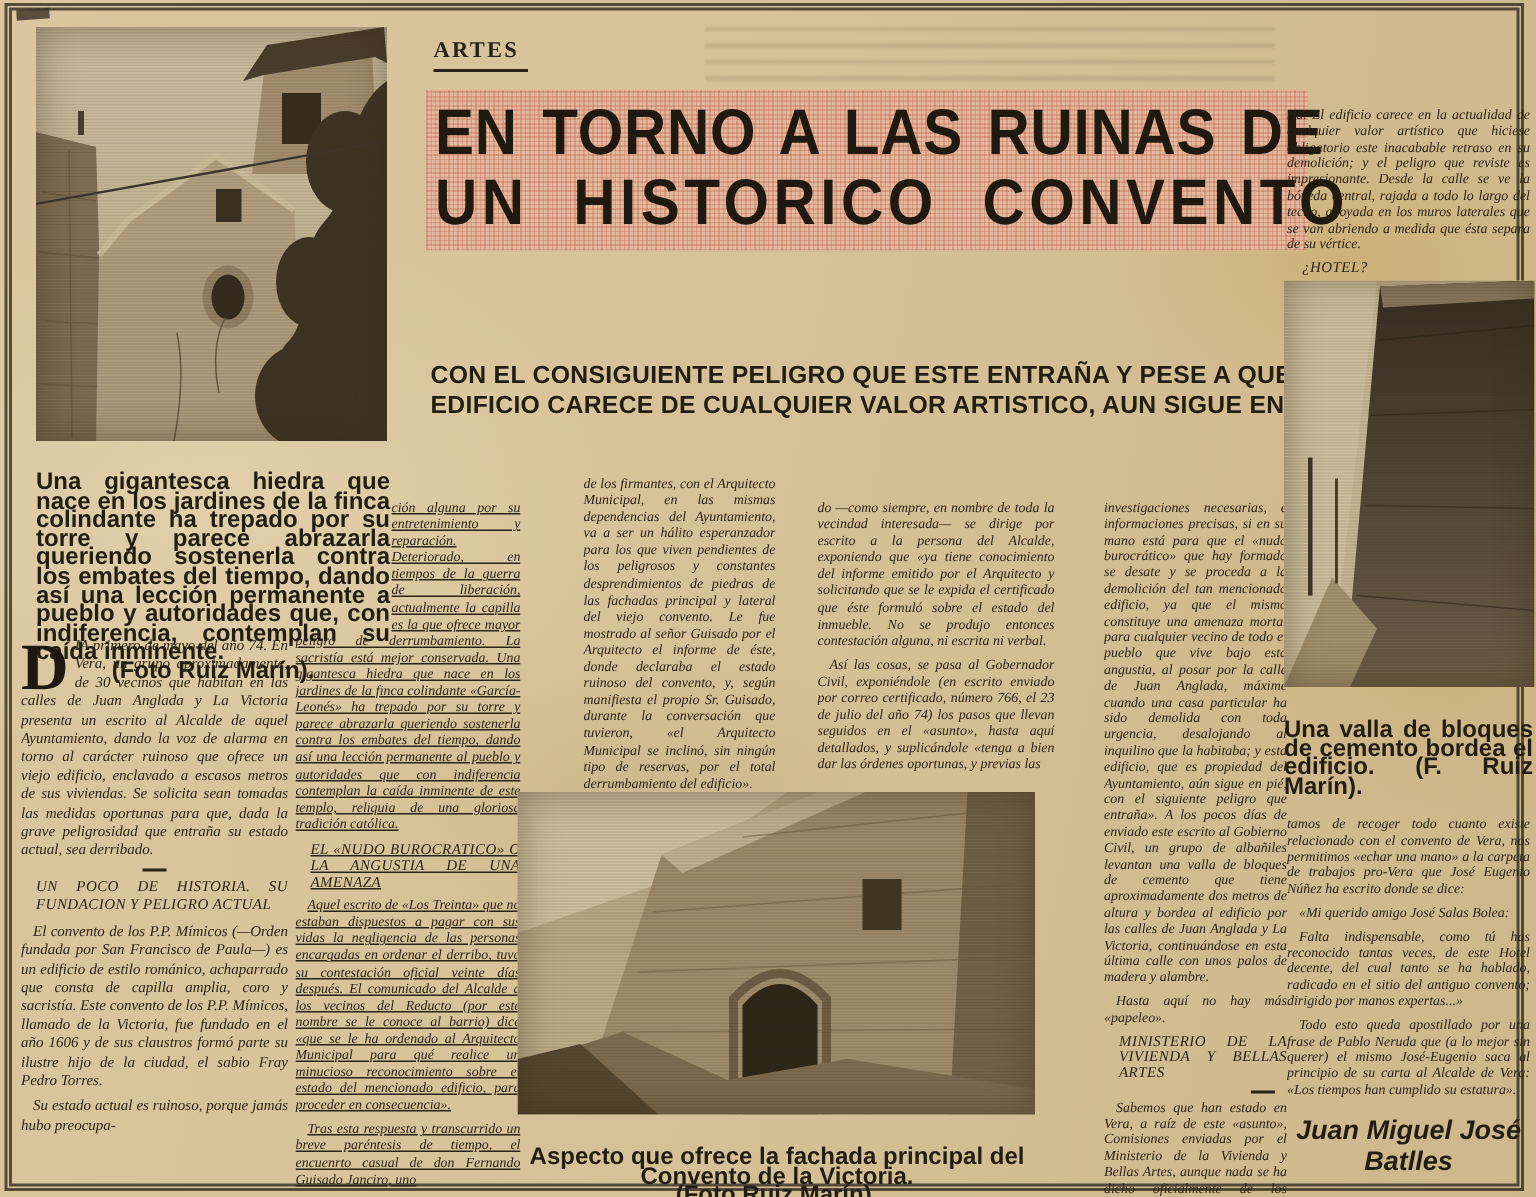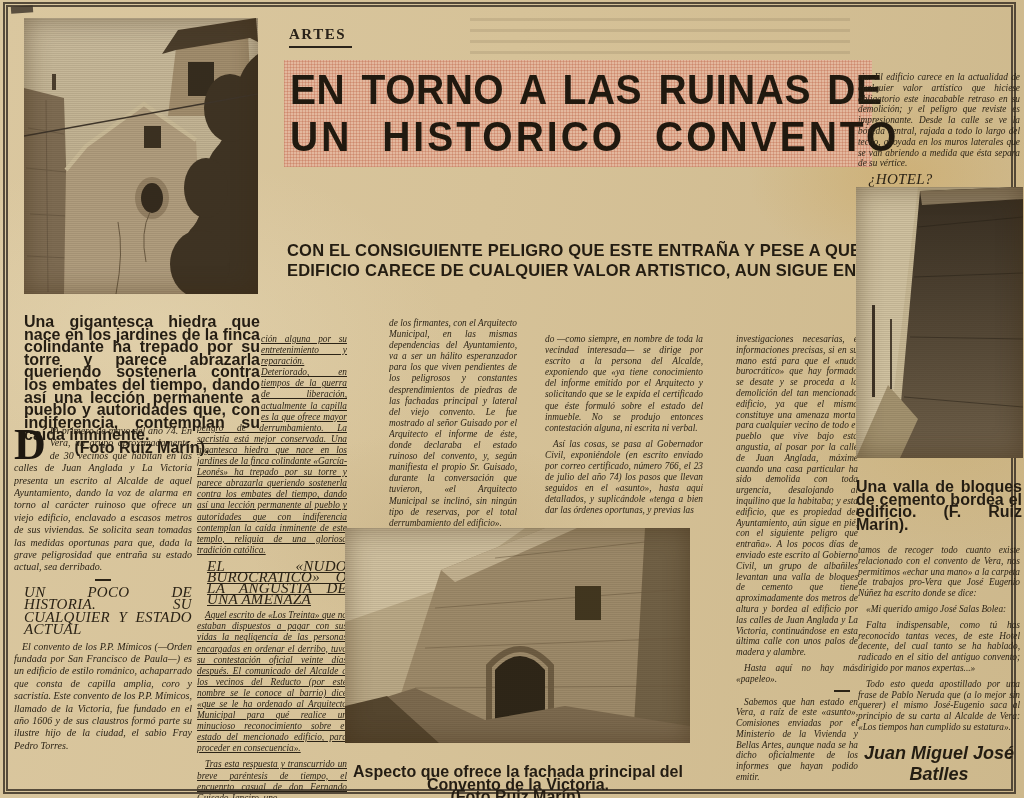--- a/index.html
+++ b/index.html
@@ -51,21 +51,21 @@
     font-size:16px;line-height:12.6px;color:#241d13;text-align:justify;margin-top:17px;}
   .cap-credit{display:block;text-align:center;}
   #caption-left{left:24px;top:299px;width:236px;}
   #caption-center{left:352px;top:749px;width:332px;text-align:center;}
   #caption-right{left:856px;top:464px;width:166px;}
   
   .col{position:absolute;font-style:italic;font-size:9.3px;line-height:11.1px;
     text-align:justify;overflow:hidden;color:#2b2316;margin-top:42px;}
   .col p{margin:0 0 5px 0;text-indent:8px;}
   .col p.cont{text-indent:0;}
-  .colhead{margin:4px 0 5px 10px;font-size:15px;font-weight:400;font-style:italic;letter-spacing:.3px;}
+  .colhead{margin:4px 0 5px 10px;font-size:10px;font-weight:400;font-style:italic;letter-spacing:.3px;}
   .dash{width:16px;height:2px;background:#2b2316;margin:5px auto;}
   .dash.right{margin:2px 8px 5px auto;}
   .dropcap{float:left;font-size:44px;line-height:35px;font-weight:700;font-style:normal;
     margin:2px 4px 0 0;color:#1e1810;}
   .spacer{float:left;width:64px;height:88px;}
   #col1{left:14px;top:383px;width:178px;height:396px;font-size:10px;line-height:12.4px;}
   #col2{left:197px;top:292px;width:150px;height:488px;text-decoration:underline;}
   #col3{left:389px;top:276px;width:128px;height:232px;}
   #col4{left:545px;top:292px;width:158px;height:242px;}
   #col5{left:736px;top:292px;width:122px;height:488px;line-height:10.8px;}
@@ -130,22 +130,23 @@
   <div class="caption" id="caption-left">
     <span class="cap-text">Una gigantesca hiedra que nace en los jardines de la finca colindante ha trepado por su torre y parece abrazarla queriendo sostenerla contra los embates del tiempo, dando así una lección permanente a pueblo y autoridades que, con indiferencia, contemplan su caída inminente.</span>
     <span class="cap-credit">(Foto Ruiz Marín).</span>
   </div>
 
   <div class="col" id="col1">
     <p class="cont">
       <span class="dropcap">D</span><span>IA primero de mayo del año 74. En Vera, un grupo aproximadamente, de 30 vecinos que habitan en las calles de Juan Anglada y La Victoria presenta un escrito al Alcalde de aquel Ayuntamiento, dando la voz de alarma en torno al carácter ruinoso que ofrece un viejo edificio, enclavado a escasos metros de sus viviendas. Se solicita sean tomadas las medidas oportunas para que, dada la grave peligrosidad que entraña su estado actual, sea derribado.</span>
     </p>
     <div class="dash"></div>
-    <h3 class="colhead">UN POCO DE HISTORIA. SU CUALQUIER Y ESTADO ACTUAL</h3>
+    <h3 class="colhead">UN POCO DE HISTORIA. SU FUNDACION Y PELIGRO ACTUAL</h3>
     <p>El convento de los P.P. Mímicos (—Orden fundada por San Francisco de Paula—) es un edificio de estilo románico, achaparrado que consta de capilla amplia, coro y sacristía. Este convento de los P.P. Mímicos, llamado de la Victoria, fue fundado en el año 1606 y de sus claustros formó parte su ilustre hijo de la ciudad, el sabio Fray Pedro Torres.</p>
+    <p>Su estado actual es ruinoso, porque jamás hubo preocupa-</p>
   </div>
 
   <div class="col" id="col2">
     <div class="spacer"></div>
     <p class="cont">ción alguna por su entretenimiento y reparación. Deteriorado, en tiempos de la guerra de liberación, actualmente la capilla es la que ofrece mayor peligro de derrumbamiento. La sacristía está mejor conservada. Una gigantesca hiedra que nace en los jardines de la finca colindante «García-Leonés» ha trepado por su torre y parece abrazarla queriendo sostenerla contra los embates del tiempo, dando así una lección permanente al pueblo y autoridades que con indiferencia contemplan la caída inminente de este templo, reliquia de una gloriosa tradición católica.</p>
     <h3 class="colhead">EL «NUDO BUROCRATICO» O LA ANGUSTIA DE UNA AMENAZA</h3>
     <p>Aquel escrito de «Los Treinta» que no estaban dispuestos a pagar con sus vidas la negligencia de las personas encargadas en ordenar el derribo, tuvo su contestación oficial veinte días después. El comunicado del Alcalde a los vecinos del Reducto (por este nombre se le conoce al barrio) dice «que se le ha ordenado al Arquitecto Municipal para qué realice un minucioso reconocimiento sobre el estado del mencionado edificio, para proceder en consecuencia».</p>
     <p>Tras esta respuesta y transcurrido un breve paréntesis de tiempo, el encuenrto casual de don Fernando Guisado Janciro, uno</p>
   </div>
 
@@ -155,20 +156,21 @@
   </div>
 
   <div class="col" id="col4">
     <p class="cont">do —como siempre, en nombre de toda la vecindad interesada— se dirige por escrito a la persona del Alcalde, exponiendo que «ya tiene conocimiento del informe emitido por el Arquitecto y solicitando que se le expida el certificado que éste formuló sobre el estado del inmueble. No se produjo entonces contestación alguna, ni escrita ni verbal.</p>
     <p>Así las cosas, se pasa al Gobernador Civil, exponiéndole (en escrito enviado por correo certificado, número 766, el 23 de julio del año 74) los pasos que llevan seguidos en el «asunto», hasta aquí detallados, y suplicándole «tenga a bien dar las órdenes oportunas, y previas las</p>
   </div>
 
   <div class="col" id="col5">
     <p class="cont">investigaciones necesarias, e informaciones precisas, si en su mano está para que el «nudo burocrático» que hay formado se desate y se proceda a la demolición del tan mencionado edificio, ya que el mismo constituye una amenaza mortal para cualquier vecino de todo el pueblo que vive bajo esta angustia, al posar por la calle de Juan Anglada, máxime cuando una casa particular ha sido demolida con toda urgencia, desalojando al inquilino que la habitaba; y esta edificio, que es propiedad del Ayuntamiento, aún sigue en pié, con el siguiente peligro que entraña». A los pocos días de enviado este escrito al Gobierno Civil, un grupo de albañiles levantan una valla de bloques de cemento que tiene aproximadamente dos metros de altura y bordea al edificio por las calles de Juan Anglada y La Victoria, continuándose en esta última calle con unos palos de madera y alambre.</p>
     <p>Hasta aquí no hay más «papeleo».</p>
+    <h3 class="colhead">MINISTERIO DE LA VIVIENDA Y BELLAS ARTES</h3>
     <div class="dash right"></div>
     <p>Sabemos que han estado en Vera, a raíz de este «asunto», Comisiones enviadas por el Ministerio de la Vivienda y Bellas Artes, aunque nada se ha dicho oficialmente de los informes que hayan podido emitir.</p>
 
   </div>
 
   <div class="col" id="right-top">
     <p class="cont">ria. El edificio carece en la actualidad de cualquier valor artístico que hiciese obligatorio este inacabable retraso en su demolición; y el peligro que reviste es impresionante. Desde la calle se ve la bóveda central, rajada a todo lo largo del techo, apoyada en los muros laterales que se van abriendo a medida que ésta separa de su vértice.</p>
     <h3 class="colhead">¿HOTEL?</h3>
     <p class="cont">Y para que nada se quede fuera en este reportaje donde tra-</p>
   </div>

